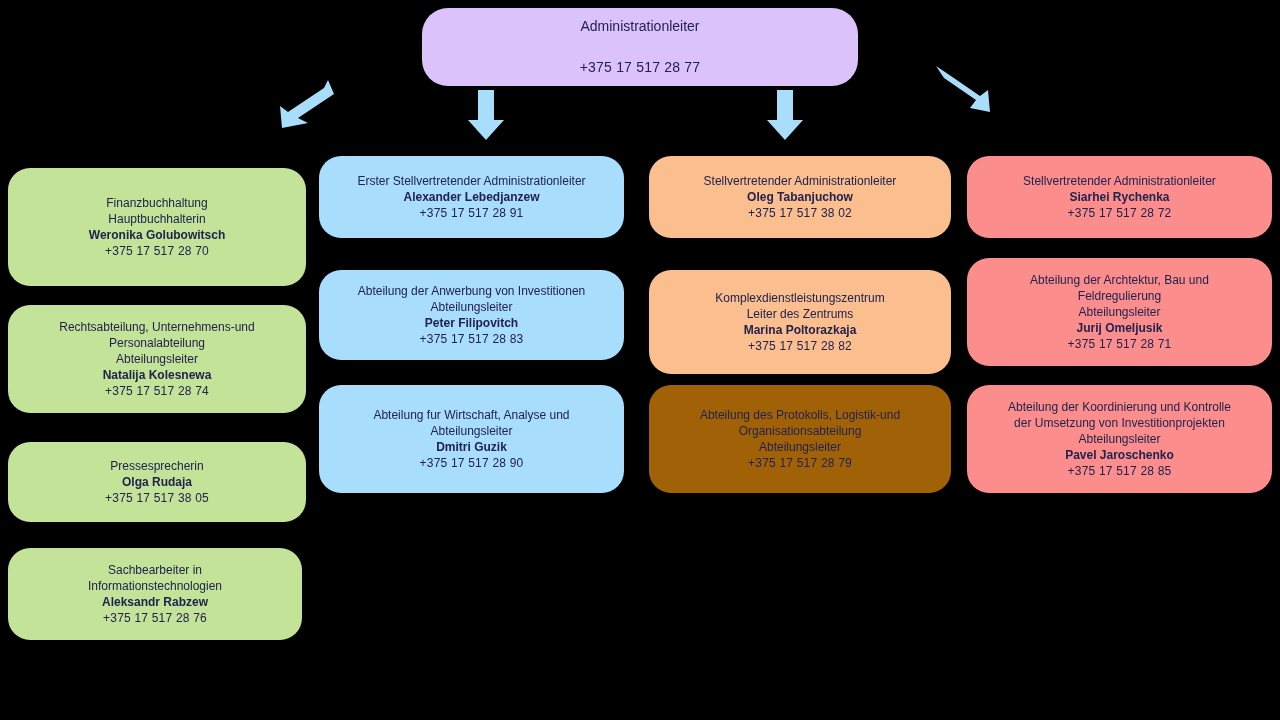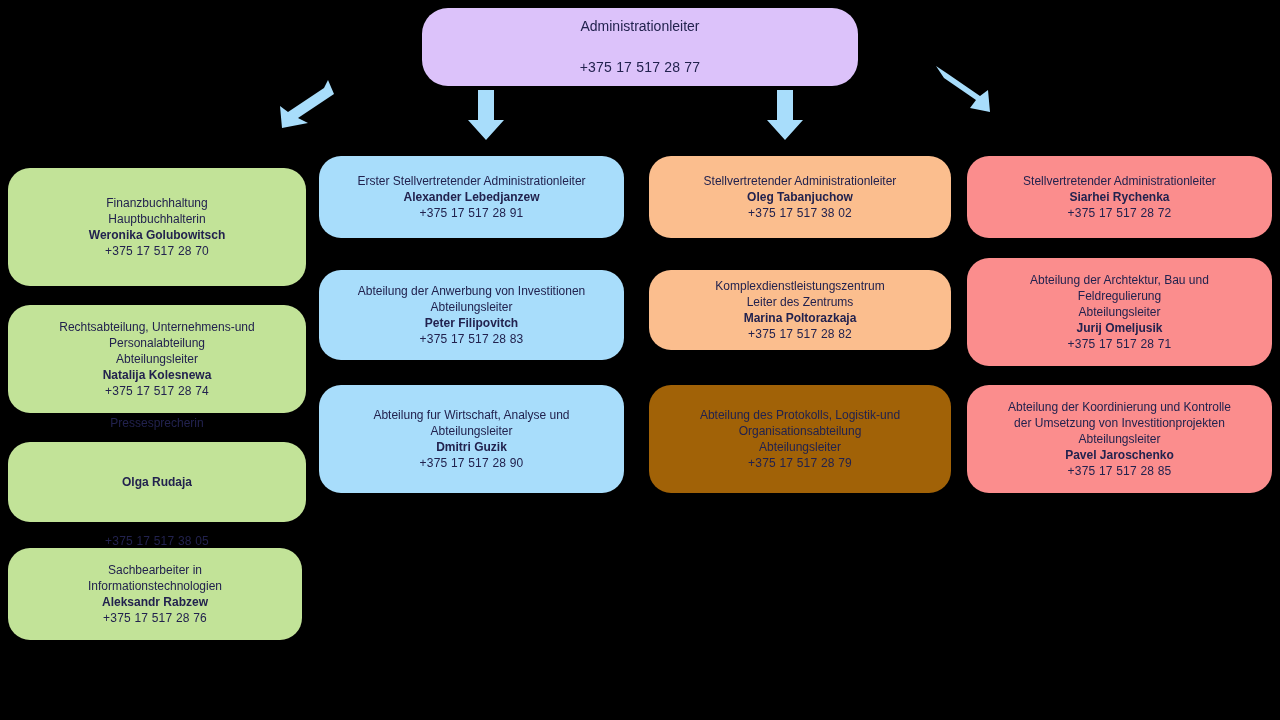--- a/index.html
+++ b/index.html
@@ -105,21 +105,21 @@
   </div>
 
   <div class="node" style="left:8px; top:305px; width:298px; height:108px; background:#c2e398;">
     <span class="line">Rechtsabteilung, Unternehmens-und</span>
     <span class="line">Personalabteilung</span>
     <span class="line">Abteilungsleiter</span>
     <span class="line name">Natalija Kolesnewa</span>
     <span class="line phone">+375 17 517 28 74</span>
   </div>
 
-  <div class="node" style="left:8px; top:442px; width:298px; height:80px; background:#c2e398;gap:43px;">
+  <div class="node" style="left:8px; top:442px; width:298px; height:80px; background:#c2e398;">
     <span class="line">Pressesprecherin</span>
     <span class="line name">Olga Rudaja</span>
     <span class="line phone">+375 17 517 38 05</span>
   </div>
 
   <div class="node" style="left:8px; top:548px; width:294px; height:92px; background:#c2e398;">
     <span class="line">Sachbearbeiter in</span>
     <span class="line">Informationstechnologien</span>
     <span class="line name">Aleksandr Rabzew</span>
     <span class="line phone">+375 17 517 28 76</span>
@@ -144,21 +144,21 @@
     <span class="line name">Dmitri Guzik</span>
     <span class="line phone">+375 17 517 28 90</span>
   </div>
 
   <div class="node" style="left:649px; top:156px; width:302px; height:82px; background:#fbbe8e;">
     <span class="line">Stellvertretender Administrationleiter</span>
     <span class="line name">Oleg Tabanjuchow</span>
     <span class="line phone">+375 17 517 38 02</span>
   </div>
 
-  <div class="node" style="left:649px; top:270px; width:302px; height:80px; background:#fbbe8e;">
+  <div class="node" style="left:649px; top:270px; width:302px; height:104px; background:#fbbe8e;">
     <span class="line">Komplexdienstleistungszentrum</span>
     <span class="line">Leiter des Zentrums</span>
     <span class="line name">Marina Poltorazkaja</span>
     <span class="line phone">+375 17 517 28 82</span>
   </div>
 
   <div class="node" style="left:649px; top:385px; width:302px; height:108px; background:#a16207;align-items:center;">
     <span class="line">Abteilung des Protokolls, Logistik-und</span>
     <span class="line">Organisationsabteilung</span>
     <span class="line">Abteilungsleiter</span>

